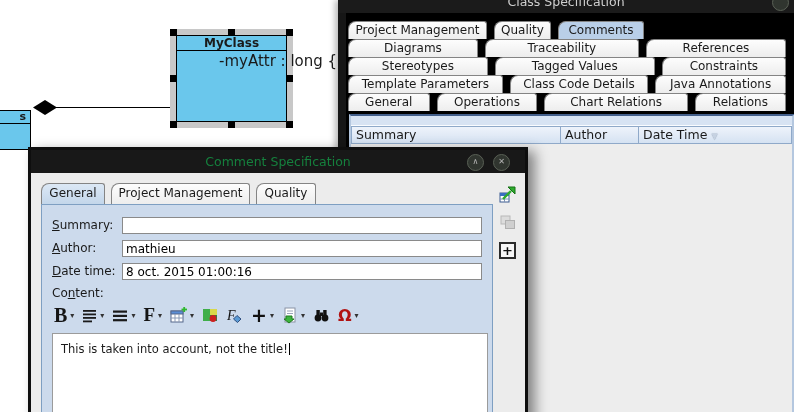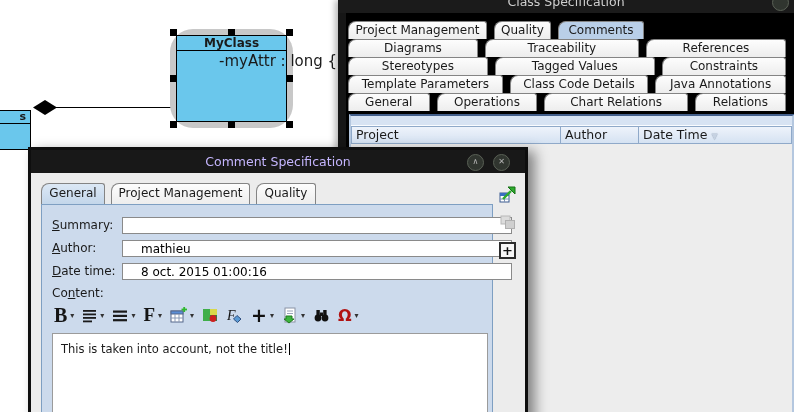--- a/index.html
+++ b/index.html
@@ -3,21 +3,21 @@
 <meta charset="utf-8">
 <style>
   html,body{margin:0;padding:0;background:#888;}
   #stage{position:relative;width:794px;height:412px;overflow:hidden;background:#ffffff;
          font-family:"DejaVu Sans","Liberation Sans",sans-serif;font-size:12px;color:#1a1a1a;}
   .abs{position:absolute;}
   
   .partial-class{left:0;top:110px;width:30px;height:38px;background:#6ac7ec;border:1px solid #000;border-left:none;}
   .partial-class .pc-name{height:12px;border-bottom:1px solid #000;font-weight:bold;font-size:11px;text-align:right;padding-right:4px;line-height:12px;}
   .connector{left:56px;top:107px;width:121px;height:1px;background:#000;}
-  .sel-frame{left:170px;top:29px;width:123px;height:99px;background:#c8c8c8;border-radius:23px;}
+  .sel-frame{left:170px;top:29px;width:123px;height:99px;background:#c8c8c8;}
   .class-box{left:6px;top:6px;width:109px;height:85px;background:#6ac7ec;border:1px solid #000;}
   .class-title{height:14px;line-height:14px;text-align:center;font-weight:bold;font-size:12px;border-bottom:1px solid #000;}
   .class-attr{padding:1px 2px;font-size:15px;white-space:nowrap;margin-left:40px;}
   .handle{position:absolute;width:7px;height:7px;background:#000;}
   
   #spec{left:338px;top:0;width:456px;height:412px;background:#000000;z-index:10;box-shadow:-3px 0 6px rgba(0,0,0,.28);}
   #spec .edge{left:0;top:0;width:8px;height:412px;background:#161616;}
   #spec .titlebar{left:0;top:0;width:456px;height:13px;background:#1b1b1b;overflow:hidden;}
   #spec .titlebar .ttl{display:block;text-align:center;color:#cfcfcf;font-size:12.5px;margin-top:-6px;}
   .circle-btn{position:absolute;width:15px;height:15px;border-radius:50%;background:#30352f;border:1px solid #596055;
@@ -32,32 +32,32 @@
   #spec .panel .strip{height:9px;background:#d7e3f3;border-bottom:1px solid #fafcff;}
   .thead{display:flex;height:18px;}
   .th{box-sizing:border-box;height:18px;line-height:16px;padding:0 4px;font-size:12.5px;
       background:linear-gradient(#eef3fb,#d5e2f2);border:1px solid #8fa9c9;margin-left:-1px;white-space:nowrap;overflow:hidden;}
   .th:first-child{margin-left:0;}
   .sort{font-size:8px;color:#c6d2e2;text-shadow:0 0 1px #8898ac;margin-left:4px;}
   
   #dlg{left:28px;top:147px;width:494px;height:270px;background:#ececec;border:3px solid #0e0e0e;z-index:20;
        box-shadow:7px 4px 12px rgba(0,0,0,.45);}
   #dlg .titlebar{left:0;top:0;width:494px;height:23px;background:#181818;}
-  #dlg .titlebar .ttl{display:block;text-align:center;line-height:23px;color:#c4b5fd;font-size:12.5px;}
+  #dlg .titlebar .ttl{display:block;text-align:center;line-height:23px;color:#15803d;font-size:12.5px;}
   #dlg .shade-btn{right:41px;top:4px;}
   #dlg .close-btn{right:15px;top:4px;}
   #dlg .tabs{left:10px;top:33px;height:21px;display:flex;gap:6px;align-items:flex-end;}
   #dlg .tab{height:21px;line-height:19px;}
   #dlg .tab.sel{background:linear-gradient(#dce8f5,#c3d6ea);}
   #dlg .panel{left:10px;top:54px;width:450px;height:230px;background:#ccdaec;border:1px solid #7e9fc2;}
   .frow{position:absolute;left:0;width:100%;height:17px;}
   .flabel{position:absolute;left:10px;top:1px;font-size:12px;white-space:nowrap;}
   .flabel u{text-decoration:underline;}
   .finput{position:absolute;left:80px;top:0;width:352px;height:15px;border:1px solid #8a8a8a;background:#fff;
-          font-family:inherit;font-size:12px;padding:0 18px;}
+          font-family:inherit;font-size:12px;padding:0 3px;}
   .toolbar{position:absolute;left:12px;top:96px;height:28px;display:flex;align-items:center;gap:8px;}
   .tbi{display:flex;align-items:center;gap:3px;cursor:default;}
   .caret{font-size:8px;color:#333;}
   .glyph-b{font-family:"Liberation Serif","DejaVu Serif",serif;font-weight:bold;font-size:20px;color:#141414;line-height:20px;}
   .glyph-f{font-family:"Liberation Serif","DejaVu Serif",serif;font-weight:600;font-size:19px;color:#141414;line-height:20px;}
   .glyph-plus{font-weight:bold;font-size:19px;color:#111;line-height:18px;}
   .glyph-omega{font-weight:bold;font-size:16px;color:#b11212;line-height:17px;}
   .content-area{position:absolute;left:10px;top:128px;width:418px;height:100px;background:#fff;border:1px solid #9b9b9b;
                 padding:8px 8px;font-size:11.5px;}
   .caret-bar{display:inline-block;width:0;height:12px;border-left:1px solid #000;vertical-align:-2px;margin-left:1px;}
@@ -124,21 +124,21 @@
       <div class="tab" style="flex:59 1 0">General</div>
       <div class="tab" style="flex:75 1 0">Operations</div>
       <div class="tab" style="flex:110 1 0">Chart Relations</div>
       <div class="tab" style="flex:67 1 0">Relations</div>
     </div>
 
     <div class="abs panel">
       <div class="strip"></div>
       <div class="thead">
         <div class="th" style="width:210px">
-          <span>Project</span>
+          <span>Summary</span>
         </div>
         <div class="th" style="width:79px">
           <span>Author</span>
         </div>
         <div class="th" style="flex:1">
           <span>Date Time</span><span class="sort">▼</span>
         </div>
       </div>
       <div style="height:100%"></div>
     </div>

